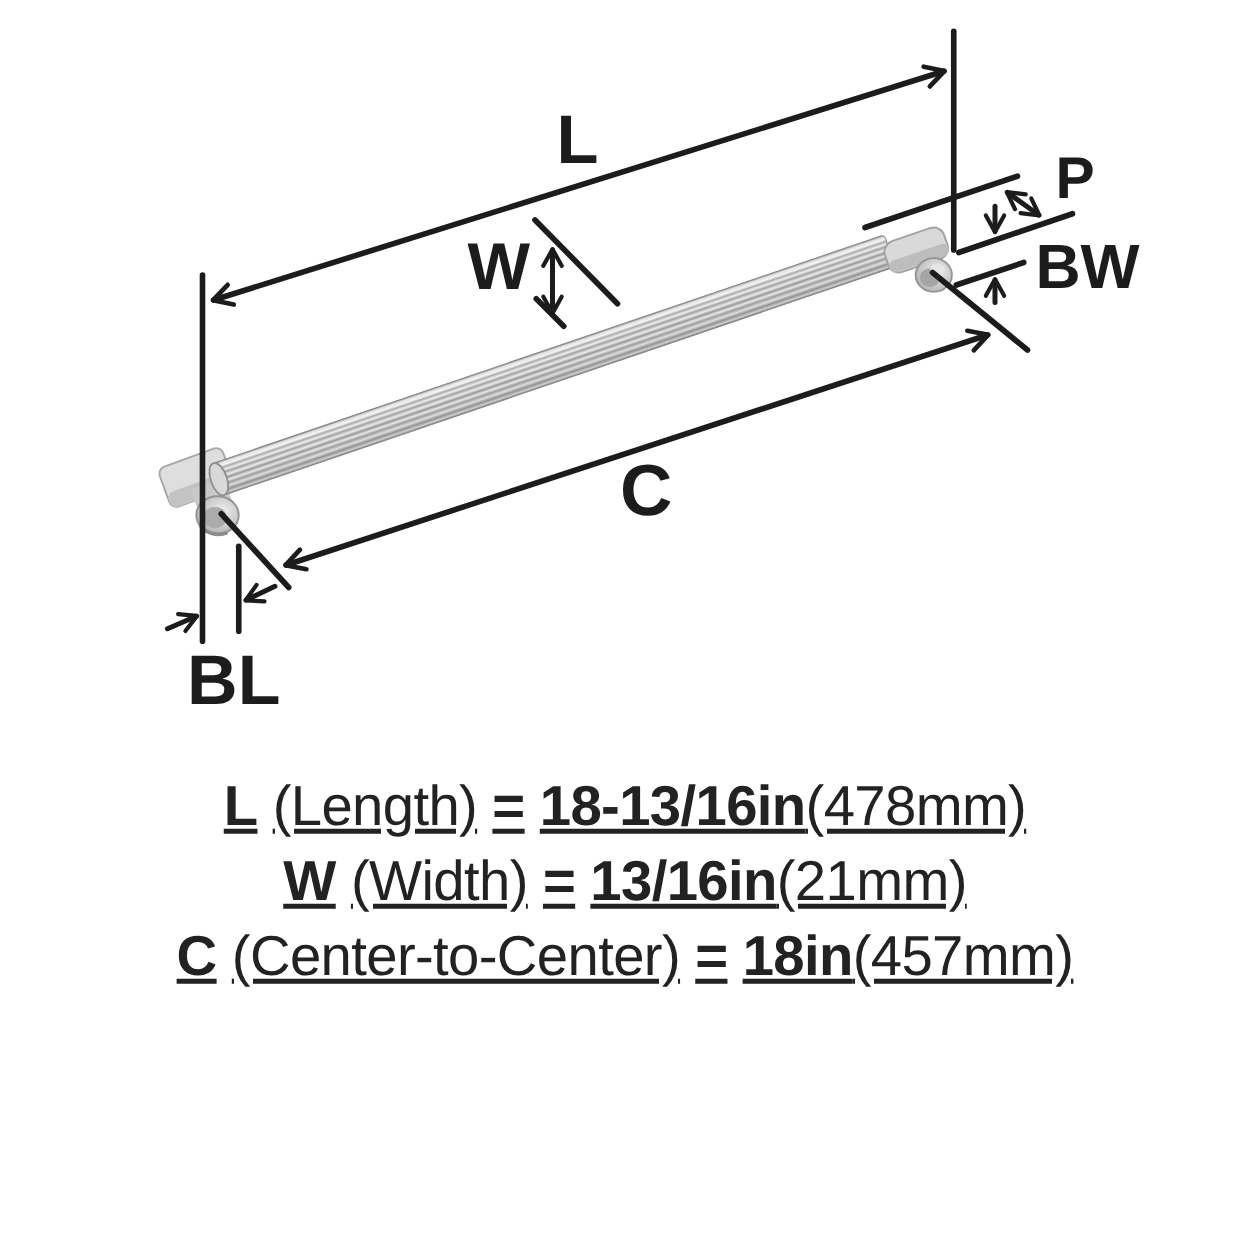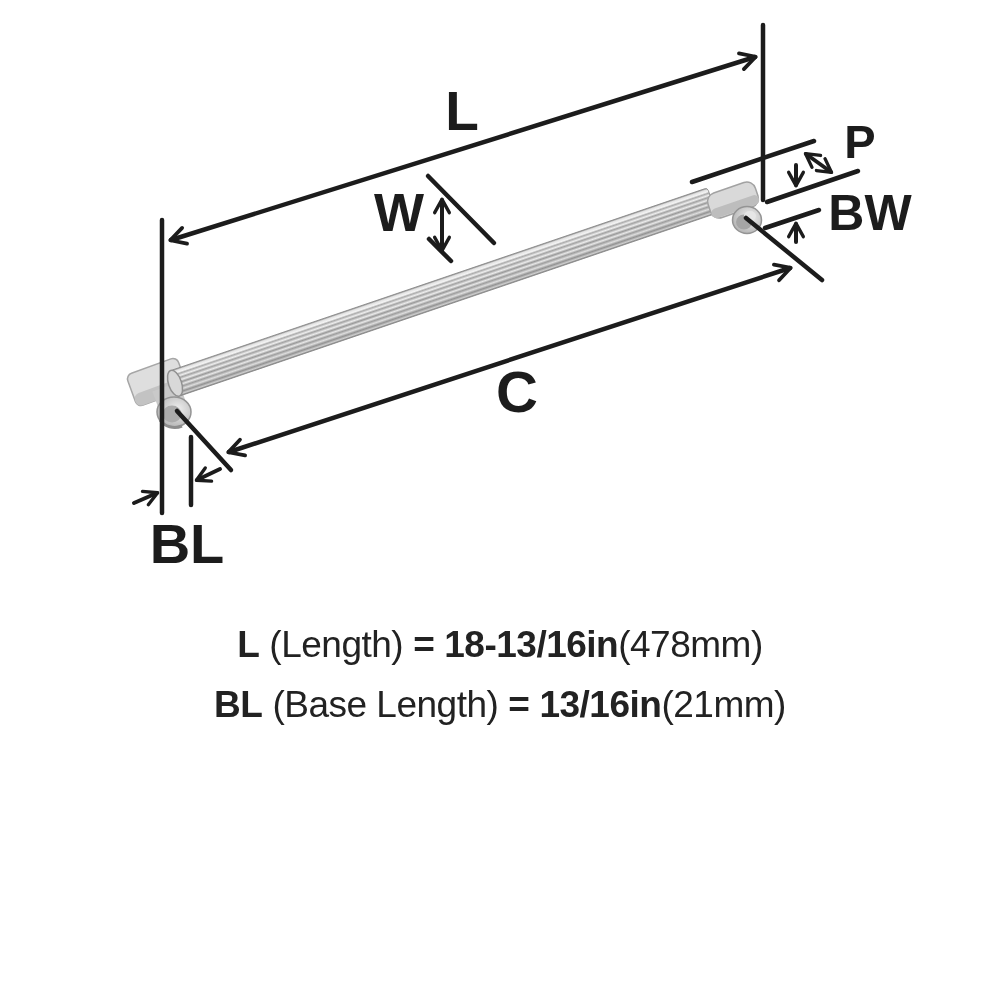--- a/index.html
+++ b/index.html
@@ -18,23 +18,24 @@
   }
   .specs{
     position:absolute;
     left:0; right:0; top:615px;
     text-align:center;
     color:#222222;
   }
   .spec-row{
     height:60px;
     line-height:60px;
-    font-size:37px;
+    font-size:45px;
     letter-spacing:-0.5px;
     white-space:nowrap;
+    text-decoration:underline;
   }
   .spec-row span{display:inline;}
   .seg-b{font-weight:700;}
   .seg-r{font-weight:400;}
   .gap{margin-right:0.27em;}
 </style>
 </head>
 <body>
 
 <div class="canvas">
@@ -132,16 +133,17 @@
     <text class="dim-label" x="462" y="130" font-size="55" text-anchor="middle">L</text>
     <text class="dim-label" x="399" y="231" font-size="53" text-anchor="middle">W</text>
     <text class="dim-label" x="860" y="158" font-size="47" text-anchor="middle">P</text>
     <text class="dim-label" x="870" y="230" font-size="50" text-anchor="middle">BW</text>
     <text class="dim-label" x="517" y="412" font-size="58" text-anchor="middle">C</text>
     <text class="dim-label" x="187" y="563" font-size="56" text-anchor="middle">BL</text>
   </svg>
 
   <div class="specs">
     <div class="spec-row"><span class="seg-b gap">L</span><span class="seg-r gap">(Length)</span><span class="seg-b gap">=</span><span class="seg-b">18-13/16in</span><span class="seg-r">(478mm)</span></div>
-    <div class="spec-row"><span class="seg-b gap">BL</span><span class="seg-r gap">(Base Length)</span><span class="seg-b gap">=</span><span class="seg-b">13/16in</span><span class="seg-r">(21mm)</span></div>
+    <div class="spec-row"><span class="seg-b gap">W</span><span class="seg-r gap">(Width)</span><span class="seg-b gap">=</span><span class="seg-b">13/16in</span><span class="seg-r">(21mm)</span></div>
+    <div class="spec-row"><span class="seg-b gap">C</span><span class="seg-r gap">(Center-to-Center)</span><span class="seg-b gap">=</span><span class="seg-b">18in</span><span class="seg-r">(457mm)</span></div>
   </div>
 
 </div>
 
 </body></html>

